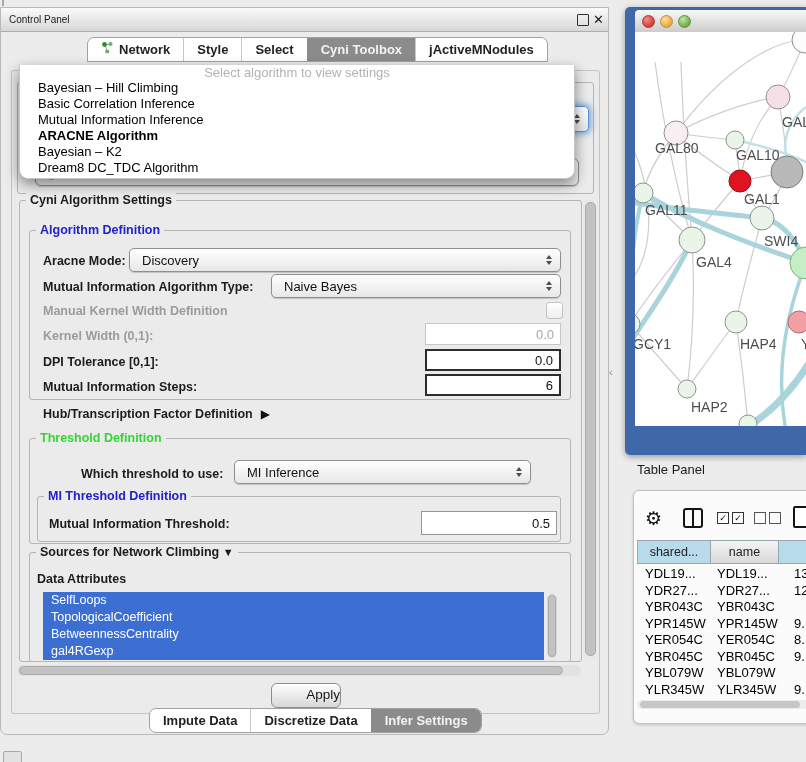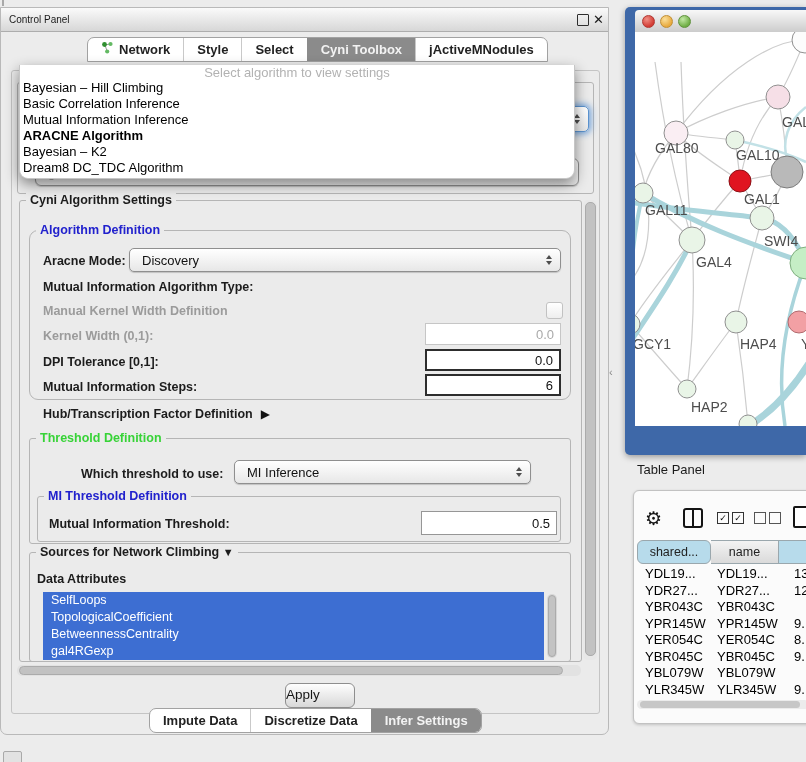--- a/index.html
+++ b/index.html
@@ -33,51 +33,51 @@
   .tri-dn{width:0;height:0;border-left:3.5px solid transparent;border-right:3.5px solid transparent;border-top:4.5px solid #4d4d4d;}
   
   .field{position:absolute;background:#fff;font-size:13px;text-align:right;padding:0 6px;font-family:inherit;box-sizing:border-box;color:#111;}
   .field.norm{border:1px solid #969696;}
   .field.dark{border:2px solid #2d2d2d;}
   .field.off{border:1px solid #c6c6c6;color:#a9a9a9;}
   .checkbox{position:absolute;width:15px;height:15px;border:1px solid #c2c2c2;border-radius:3px;background:linear-gradient(#ffffff,#eeeeee);}
   
   #algo-popup{position:absolute;left:18px;top:57px;width:554px;height:113px;background:#fff;border:1px solid #c6c6c6;border-top:none;border-radius:0 0 9px 9px;box-shadow:0 5px 14px rgba(0,0,0,0.45);z-index:50;overflow:hidden;}
   .popup-placeholder{height:15px;line-height:15px;text-align:center;color:#b2b2b2;font-size:13px;}
-  .popup-item{height:16px;line-height:16px;font-size:13px;padding-left:3px;color:#000;white-space:nowrap;}
+  .popup-item{height:16px;line-height:16px;font-size:13px;padding-left:18px;color:#000;white-space:nowrap;}
   .popup-item.bold{font-weight:bold;}
   
   #attr-list{position:absolute;left:42px;top:584px;width:501px;height:68px;background:#3d6ed2;overflow:hidden;}
   .attr-item{height:17px;line-height:17px;padding-left:8px;font-size:12.5px;color:#fff;white-space:nowrap;}
   
   .sb-track{position:absolute;background:#e2e2e2;border-radius:5px;}
   .sb-thumb{position:absolute;background:#c2c2c2;border-radius:5px;border:1px solid #ababab;box-sizing:border-box;}
   
-  #apply-btn{position:absolute;left:270px;top:675px;width:68px;height:23px;border:1px solid #8e8e8e;border-radius:6px;background:linear-gradient(#fefefe,#d8d8d8);font-size:13.5px;color:#161616;text-align:left;line-height:22px;margin-left:14px;}
+  #apply-btn{position:absolute;left:270px;top:675px;width:68px;height:23px;border:1px solid #8e8e8e;border-radius:6px;background:linear-gradient(#fefefe,#d8d8d8);font-size:13.5px;color:#161616;text-align:right;line-height:22px;}
   
   .expander-tri{font-size:12px;color:#111;margin-left:8px;}
   
   #netwin{position:absolute;left:625px;top:7px;width:181px;height:448px;background:#3e68a8;border-radius:5px 0 0 5px;box-shadow:0 2px 6px rgba(0,0,0,0.35);}
   #net-titlebar{position:absolute;left:10px;top:3px;width:171px;height:22px;background:linear-gradient(#f8f8f8,#cccccc);border-bottom:1px solid #979797;border-radius:4px 0 0 0;}
   .light{position:absolute;top:4.5px;width:13px;height:13px;border-radius:50%;box-sizing:border-box;}
   .light.red{background:radial-gradient(circle at 35% 30%,#f08f85,#d23b33 70%);border:1px solid #b03732;}
   .light.yellow{background:radial-gradient(circle at 35% 30%,#fadf9a,#e8a93d 70%);border:1px solid #c08f35;}
   .light.green{background:radial-gradient(circle at 35% 30%,#c2e8a5,#6fae45 70%);border:1px solid #5f913c;}
   #net-canvas{position:absolute;left:10px;top:25px;width:171px;height:394px;background:#fff;overflow:hidden;}
   
   #tp-title{position:absolute;left:637px;top:462px;font-size:13px;color:#1b1b1b;}
   #tp-box{position:absolute;left:633px;top:490px;width:180px;height:232px;background:#fbfbfb;border:1px solid #c2c2c2;border-radius:6px;box-shadow:0 1px 3px rgba(0,0,0,0.18);}
   .gear{position:absolute;font-size:19px;color:#141414;line-height:19px;}
   .pane-icon{position:absolute;width:20px;height:20px;border:2px solid #141414;border-radius:3px;box-sizing:border-box;}
   .pane-icon::after{content:"";position:absolute;left:7px;top:0;width:2px;height:16px;background:#141414;}
   .cb{position:absolute;width:10px;height:10px;border:1.5px solid #333;box-sizing:content-box;font-size:9px;line-height:10px;text-align:center;color:#111;font-weight:bold;}
   .doc-icon{position:absolute;width:18px;height:22px;border:2px solid #141414;border-radius:2px;box-sizing:border-box;background:#fff;}
   .th-row{position:absolute;display:flex;height:24px;}
   .th-cell{box-sizing:border-box;border:1px solid #9aa7ad;border-left:none;font-size:12.5px;color:#222;text-align:center;line-height:22px;overflow:hidden;white-space:nowrap;}
-  .th-cell:first-child{border-left:1px solid #9aa7ad;border-radius:6px;}
+  .th-cell:first-child{border-left:1px solid #9aa7ad;}
   .th-blue{background:#b7dbeb;}
   .th-gray{background:linear-gradient(#f3f3f3,#dadada);}
   #trows{position:absolute;left:637px;top:566px;width:176px;height:133px;overflow:hidden;}
   .trow{display:flex;height:16.5px;line-height:16.5px;font-size:13px;color:#000;}
   .tcell{overflow:hidden;white-space:nowrap;}
   .tc1{width:71px;padding-left:8px;}
   .tc2{width:70px;padding-left:1px;}
   .tc3{flex:1;padding-left:7px;}
   svg text{font-family:"Liberation Sans","DejaVu Sans",sans-serif;}
 </style>
@@ -146,32 +146,39 @@
       <div class="popup-item">Mutual Information Inference</div>
       <div class="popup-item bold">ARACNE Algorithm</div>
       <div class="popup-item">Bayesian – K2</div>
       <div class="popup-item">Dream8 DC_TDC Algorithm</div>
     </div>
 
     <div class="group" style="left:18px;top:192px;width:561px;height:460px;">
       <span class="group-label c-black" style="left:6px;">Cyni Algorithm Settings</span>
     </div>
 
-    <div class="group" style="left:28px;top:222px;width:540px;height:168px;border-radius:9px;">
+    <div class="group" style="left:28px;top:222px;width:540px;height:168px;">
       <span class="group-label c-blue" style="left:6px;">Algorithm Definition</span>
     </div>
     <span class="lbl" style="left:42px;top:246px;">Aracne Mode:</span>
     <div class="combo" style="left:128px;top:240px;width:432px;height:24px;">
       <span>Discovery</span>
       <div class="spin">
           <div class="tri-up"></div>
           <div class="tri-dn"></div>
         </div>
     </div>
     <span class="lbl" style="left:42px;top:272px;">Mutual Information Algorithm Type:</span>
+    <div class="combo" style="left:270px;top:266px;width:290px;height:24px;">
+      <span>Naive Bayes</span>
+      <div class="spin">
+          <div class="tri-up"></div>
+          <div class="tri-dn"></div>
+        </div>
+    </div>
     <span class="lbl disabled" style="left:42px;top:296px;">Manual Kernel Width Definition</span>
     <div class="checkbox" style="left:545px;top:294px;"></div>
     <span class="lbl disabled" style="left:42px;top:321px;text-align:right;">Kernel Width (0,1):</span>
     <input class="field off" style="left: 424px; top: 315px; width: 136px; height: 22px;" value="0.0">
     <span class="lbl" style="left:42px;top:347px;">DPI Tolerance [0,1]:</span>
     <input class="field dark" style="left: 424px; top: 341px; width: 136px; height: 22px;" value="0.0">
     <span class="lbl" style="left:42px;top:372px;">Mutual Information Steps:</span>
     <input class="field dark" style="left: 424px; top: 366px; width: 136px; height: 22px;" value="6">
 
     <span class="lbl" style="left:42px;top:399px;">

